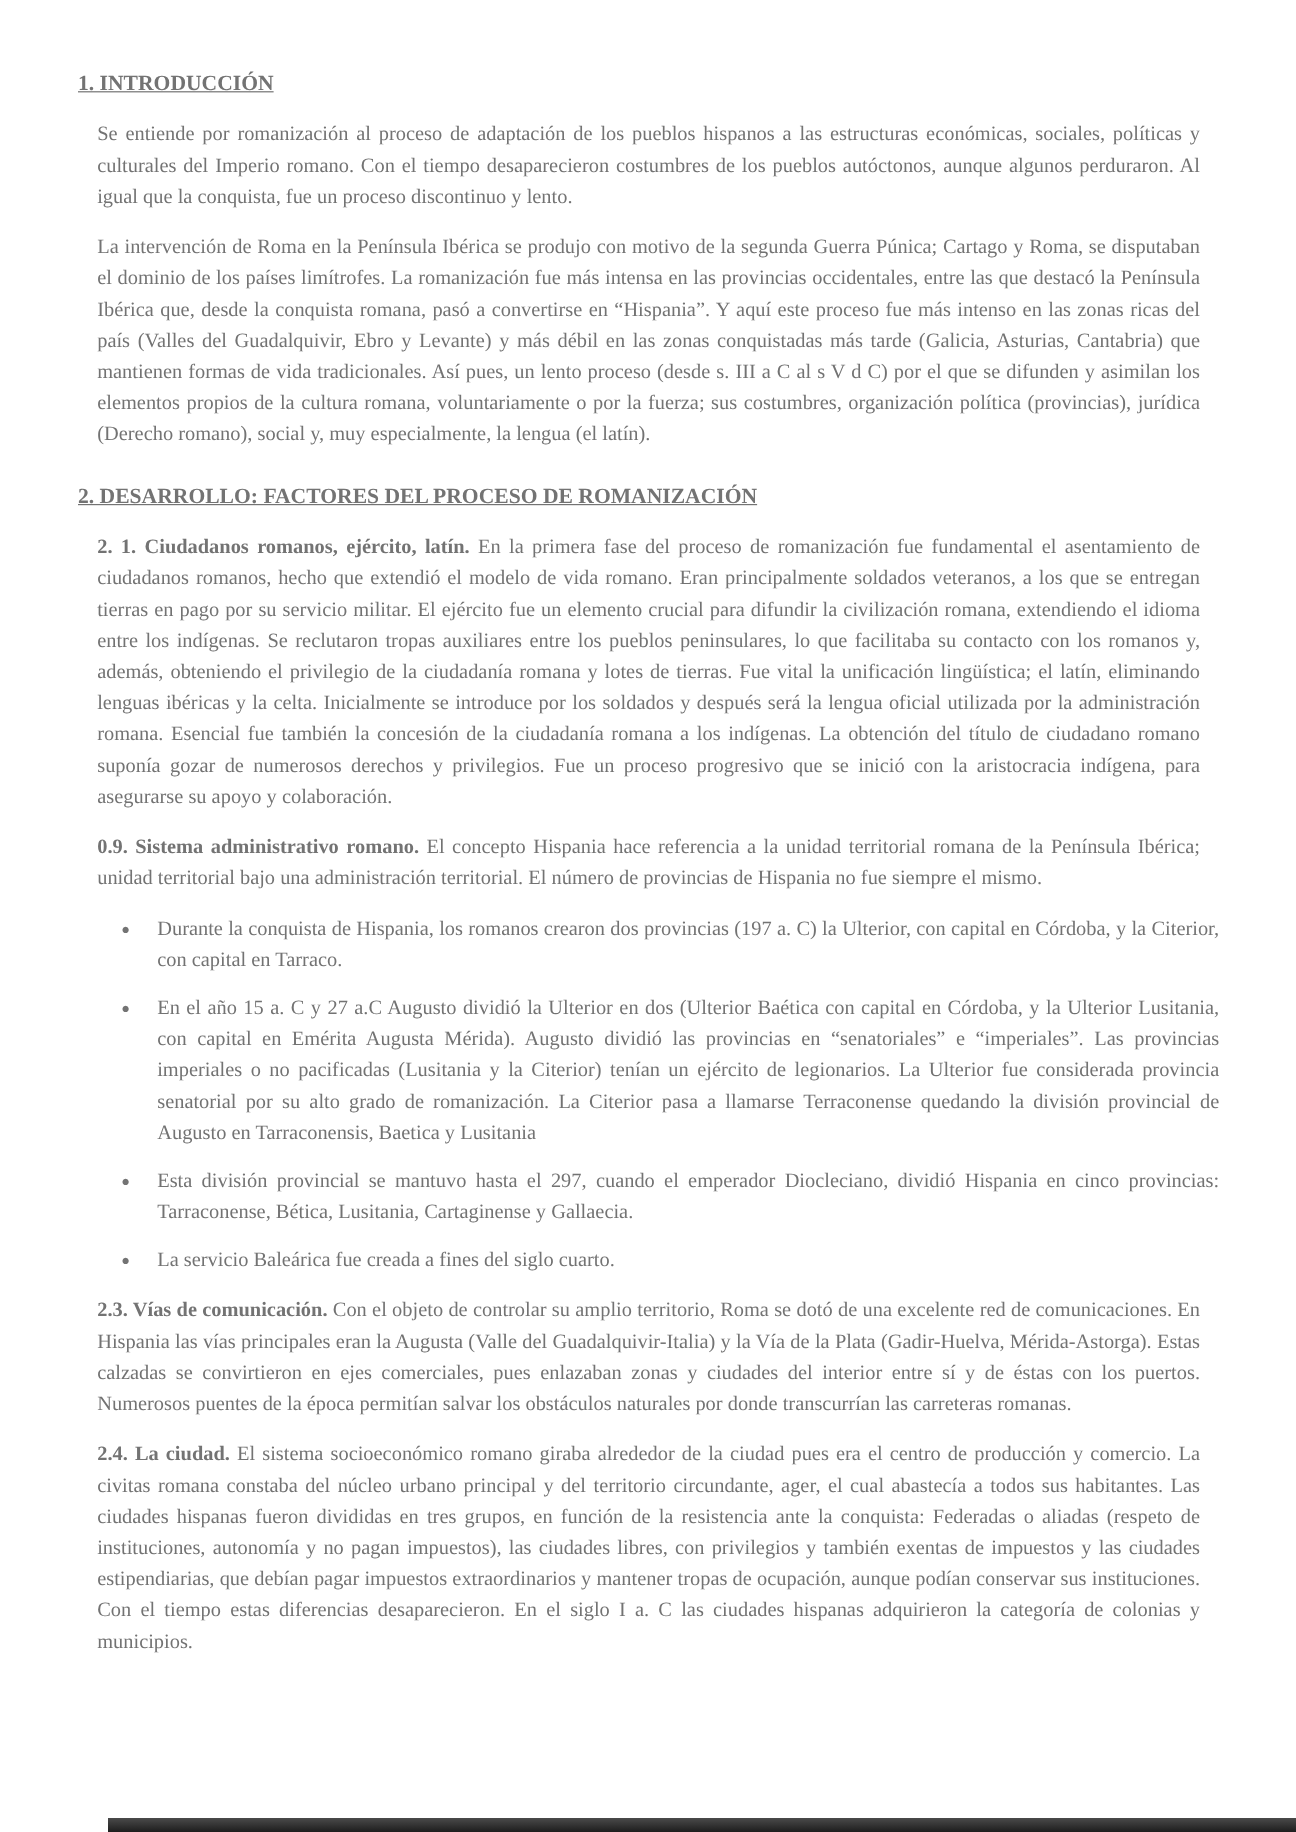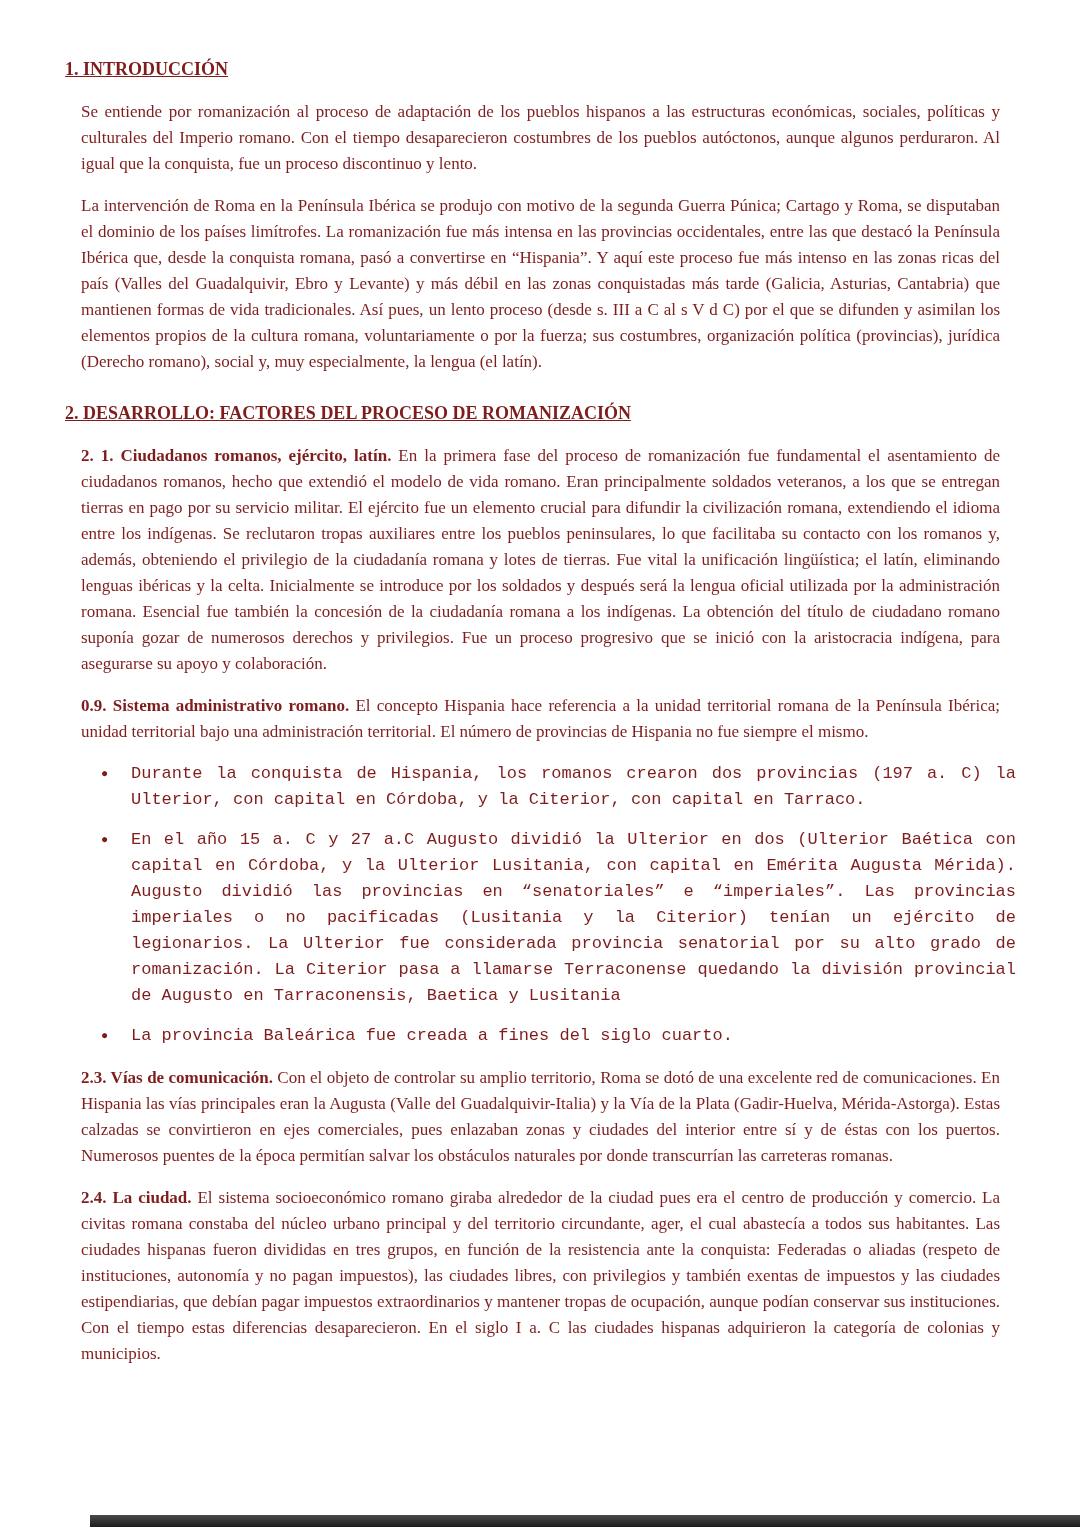--- a/index.html
+++ b/index.html
@@ -10,21 +10,21 @@
   .page {
     position: relative;
     width: 1080px;
     height: 1527px;
     background: #ffffff;
     box-sizing: border-box;
     padding: 56px 64px 0 65px;
     font-family: "Liberation Serif", "DejaVu Serif", serif;
     font-size: 17px;
     line-height: 26px;
-    color: #7f1d1d;
+    color: #737373;
     overflow: hidden;
   }
   h2.doc-heading {
     font-size: 18px;
     font-weight: bold;
     text-decoration: underline;
     margin: 0 0 3px 0;
     line-height: 27px;
   }
   h2.doc-heading.spaced {
@@ -35,21 +35,20 @@
     margin: 16px;
     text-align: justify;
   }
   p.doc-par.section {
     margin-top: 16px;
   }
   ul.doc-list {
     margin: 8px 0 0 0;
     padding: 0;
     list-style: none;
-    font-family: Liberation Mono, monospace;
   }
   ul.doc-list li {
     position: relative;
     margin: 0 0 14px 0;
     padding-left: 66px;
     text-align: justify;
   }
   ul.doc-list li::before {
     content: "●";
     position: absolute;
@@ -79,21 +78,22 @@
 
   <h2 class="doc-heading spaced">2. DESARROLLO: FACTORES DEL PROCESO DE ROMANIZACIÓN</h2>
 
   <p class="doc-par"><strong>2. 1. Ciudadanos romanos, ejército, latín.</strong> <span>En la primera fase del proceso de romanización fue fundamental el asentamiento de ciudadanos romanos, hecho que extendió el modelo de vida romano. Eran principalmente soldados veteranos, a los que se entregan tierras en pago por su servicio militar. El ejército fue un elemento crucial para difundir la civilización romana, extendiendo el idioma entre los indígenas. Se reclutaron tropas auxiliares entre los pueblos peninsulares, lo que facilitaba su contacto con los romanos y, además, obteniendo el privilegio de la ciudadanía romana y lotes de tierras. Fue vital la unificación lingüística; el latín, eliminando lenguas ibéricas y la celta. Inicialmente se introduce por los soldados y después será la lengua oficial utilizada por la administración romana. Esencial fue también la concesión de la ciudadanía romana a los indígenas. La obtención del título de ciudadano romano suponía gozar de numerosos derechos y privilegios. Fue un proceso progresivo que se inició con la aristocracia indígena, para asegurarse su apoyo y colaboración.</span></p>
 
   <p class="doc-par section"><strong>0.9. Sistema administrativo romano.</strong> <span>El concepto Hispania hace referencia a la unidad territorial romana de la Península Ibérica; unidad territorial bajo una administración territorial. El número de provincias de Hispania no fue siempre el mismo.</span></p>
 
   <ul class="doc-list">
     <li>Durante la conquista de Hispania, los romanos crearon dos provincias (197 a. C) la Ulterior, con capital en Córdoba, y la Citerior, con capital en Tarraco.</li>
     <li>En el año 15 a. C y 27 a.C Augusto dividió la Ulterior en dos (Ulterior Baética con capital en Córdoba, y la Ulterior Lusitania, con capital en Emérita Augusta Mérida). Augusto dividió las provincias en “senatoriales” e “imperiales”. Las provincias imperiales o no pacificadas (Lusitania y la Citerior) tenían un ejército de legionarios. La Ulterior fue considerada provincia senatorial por su alto grado de romanización. La Citerior pasa a llamarse Terraconense quedando la división provincial de Augusto en Tarraconensis, Baetica y Lusitania</li>
-    <li>La provincia Baleárica fue creada a fines del siglo cuarto.</li>
+    <li>Esta división provincial se mantuvo hasta el 297, cuando el emperador Diocleciano, dividió Hispania en cinco provincias: Tarraconense, Bética, Lusitania, Cartaginense y Gallaecia.</li>
+    <li>La servicio Baleárica fue creada a fines del siglo cuarto.</li>
   </ul>
 
   <p class="doc-par"><strong>2.3. Vías de comunicación.</strong> <span>Con el objeto de controlar su amplio territorio, Roma se dotó de una excelente red de comunicaciones. En Hispania las vías principales eran la Augusta (Valle del Guadalquivir-Italia) y la Vía de la Plata (Gadir-Huelva, Mérida-Astorga). Estas calzadas se convirtieron en ejes comerciales, pues enlazaban zonas y ciudades del interior entre sí y de éstas con los puertos. Numerosos puentes de la época permitían salvar los obstáculos naturales por donde transcurrían las carreteras romanas.</span></p>
 
   <p class="doc-par"><strong>2.4. La ciudad.</strong> <span>El sistema socioeconómico romano giraba alrededor de la ciudad pues era el centro de producción y comercio. La civitas romana constaba del núcleo urbano principal y del territorio circundante, ager, el cual abastecía a todos sus habitantes. Las ciudades hispanas fueron divididas en tres grupos, en función de la resistencia ante la conquista: Federadas o aliadas (respeto de instituciones, autonomía y no pagan impuestos), las ciudades libres, con privilegios y también exentas de impuestos y las ciudades estipendiarias, que debían pagar impuestos extraordinarios y mantener tropas de ocupación, aunque podían conservar sus instituciones. Con el tiempo estas diferencias desaparecieron. En el siglo I a. C las ciudades hispanas adquirieron la categoría de colonias y municipios.</span></p>
 
   <div class="footer-bar"></div>
 
 </div>
 

